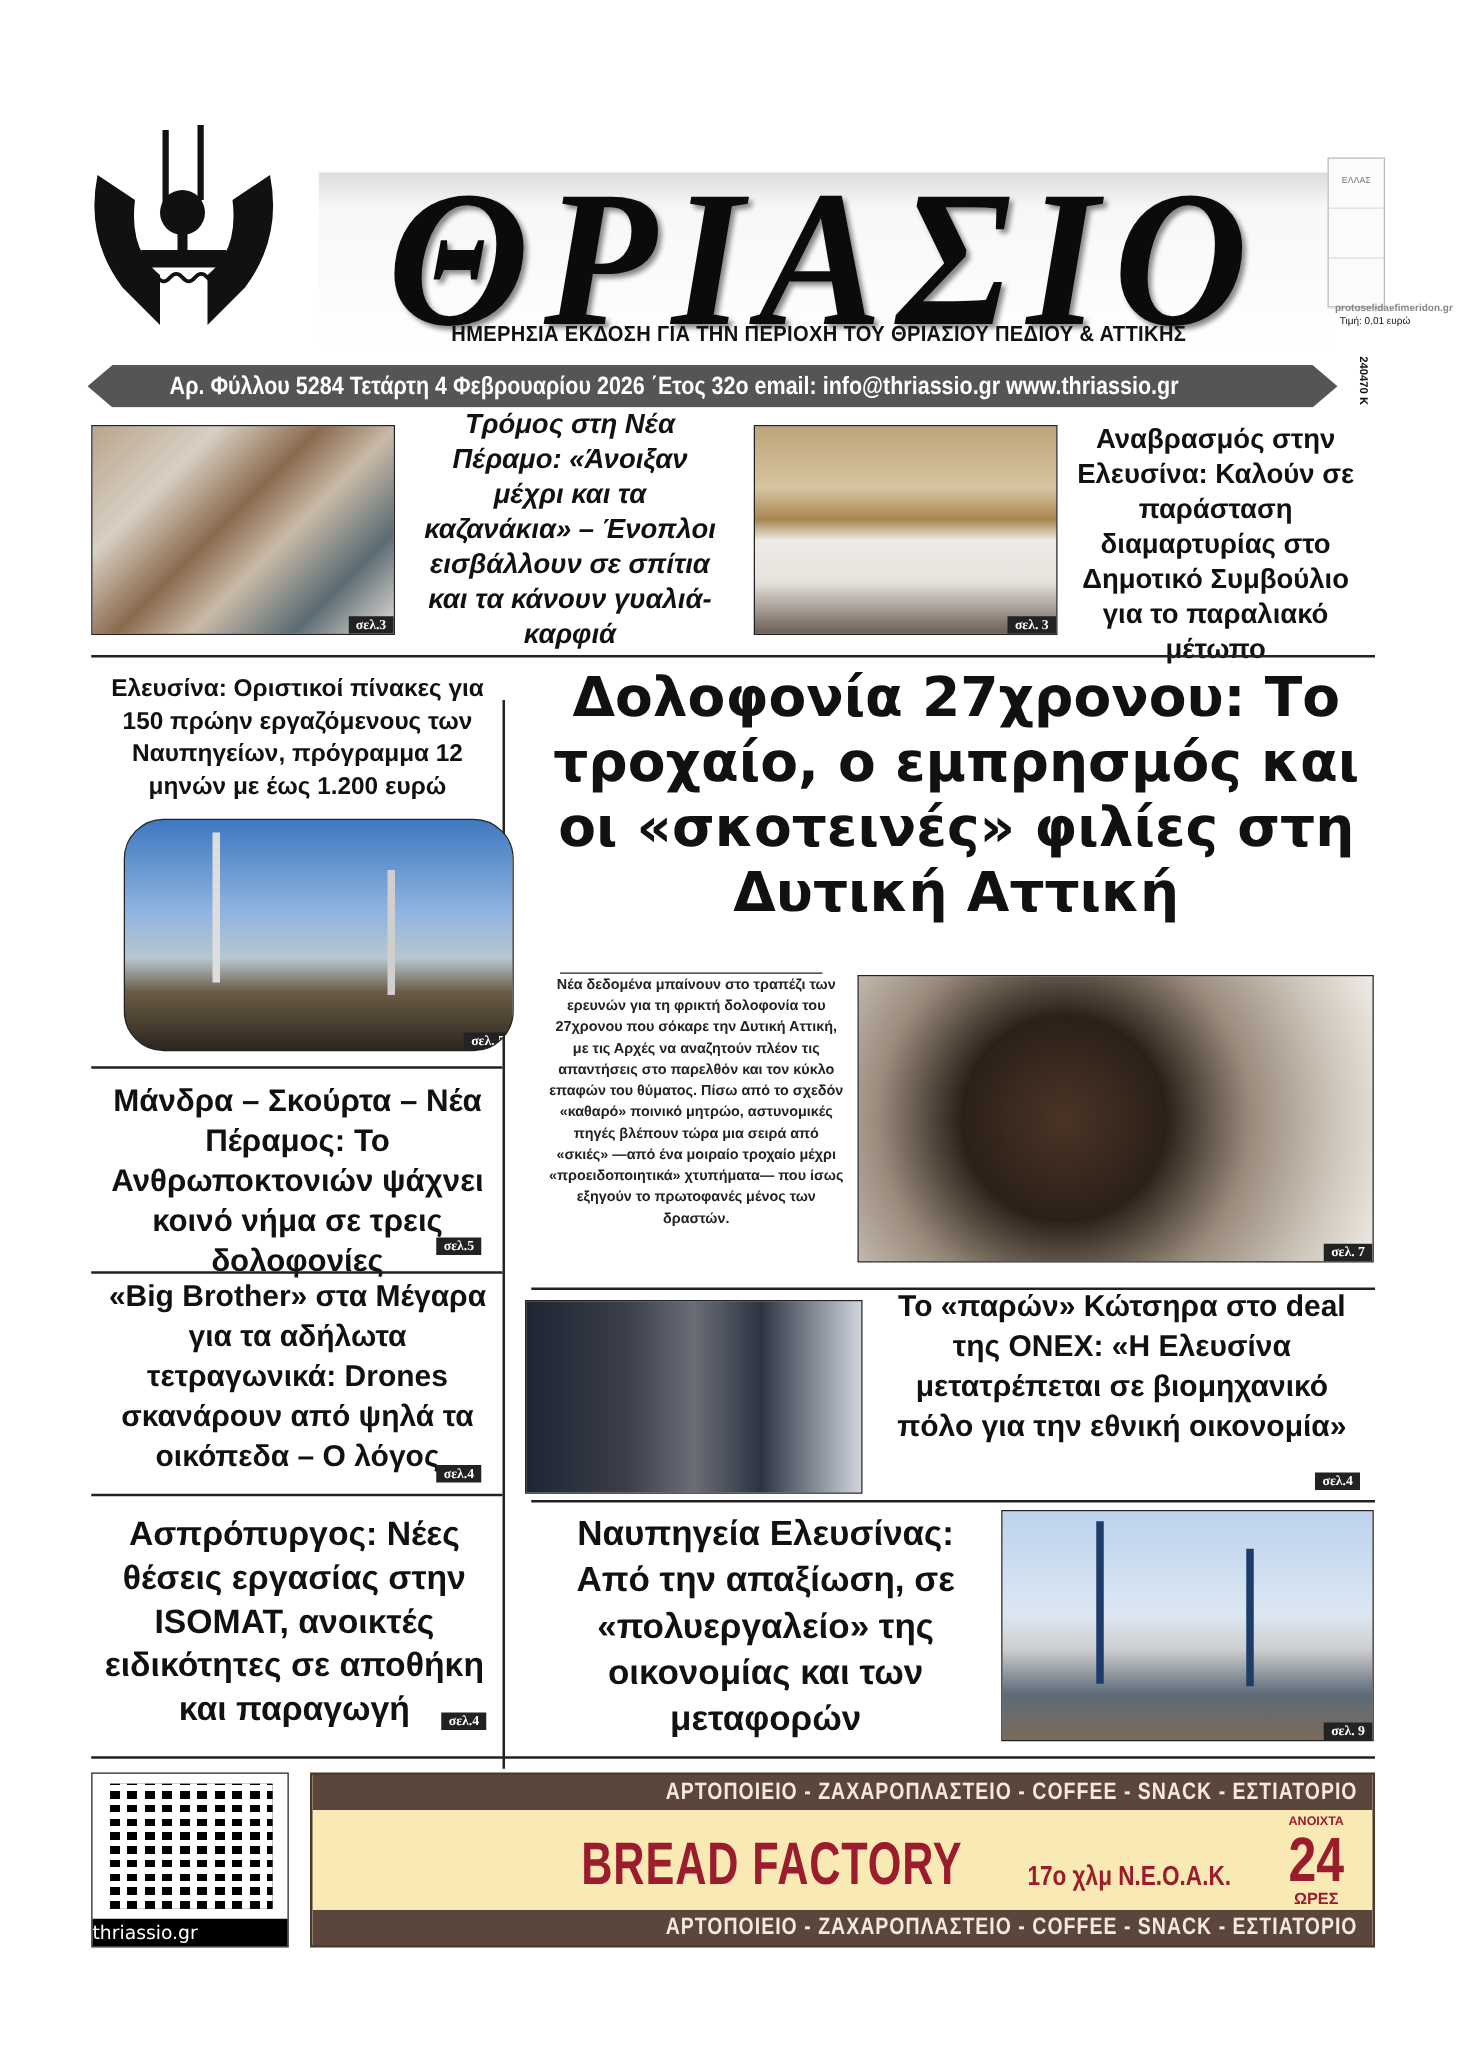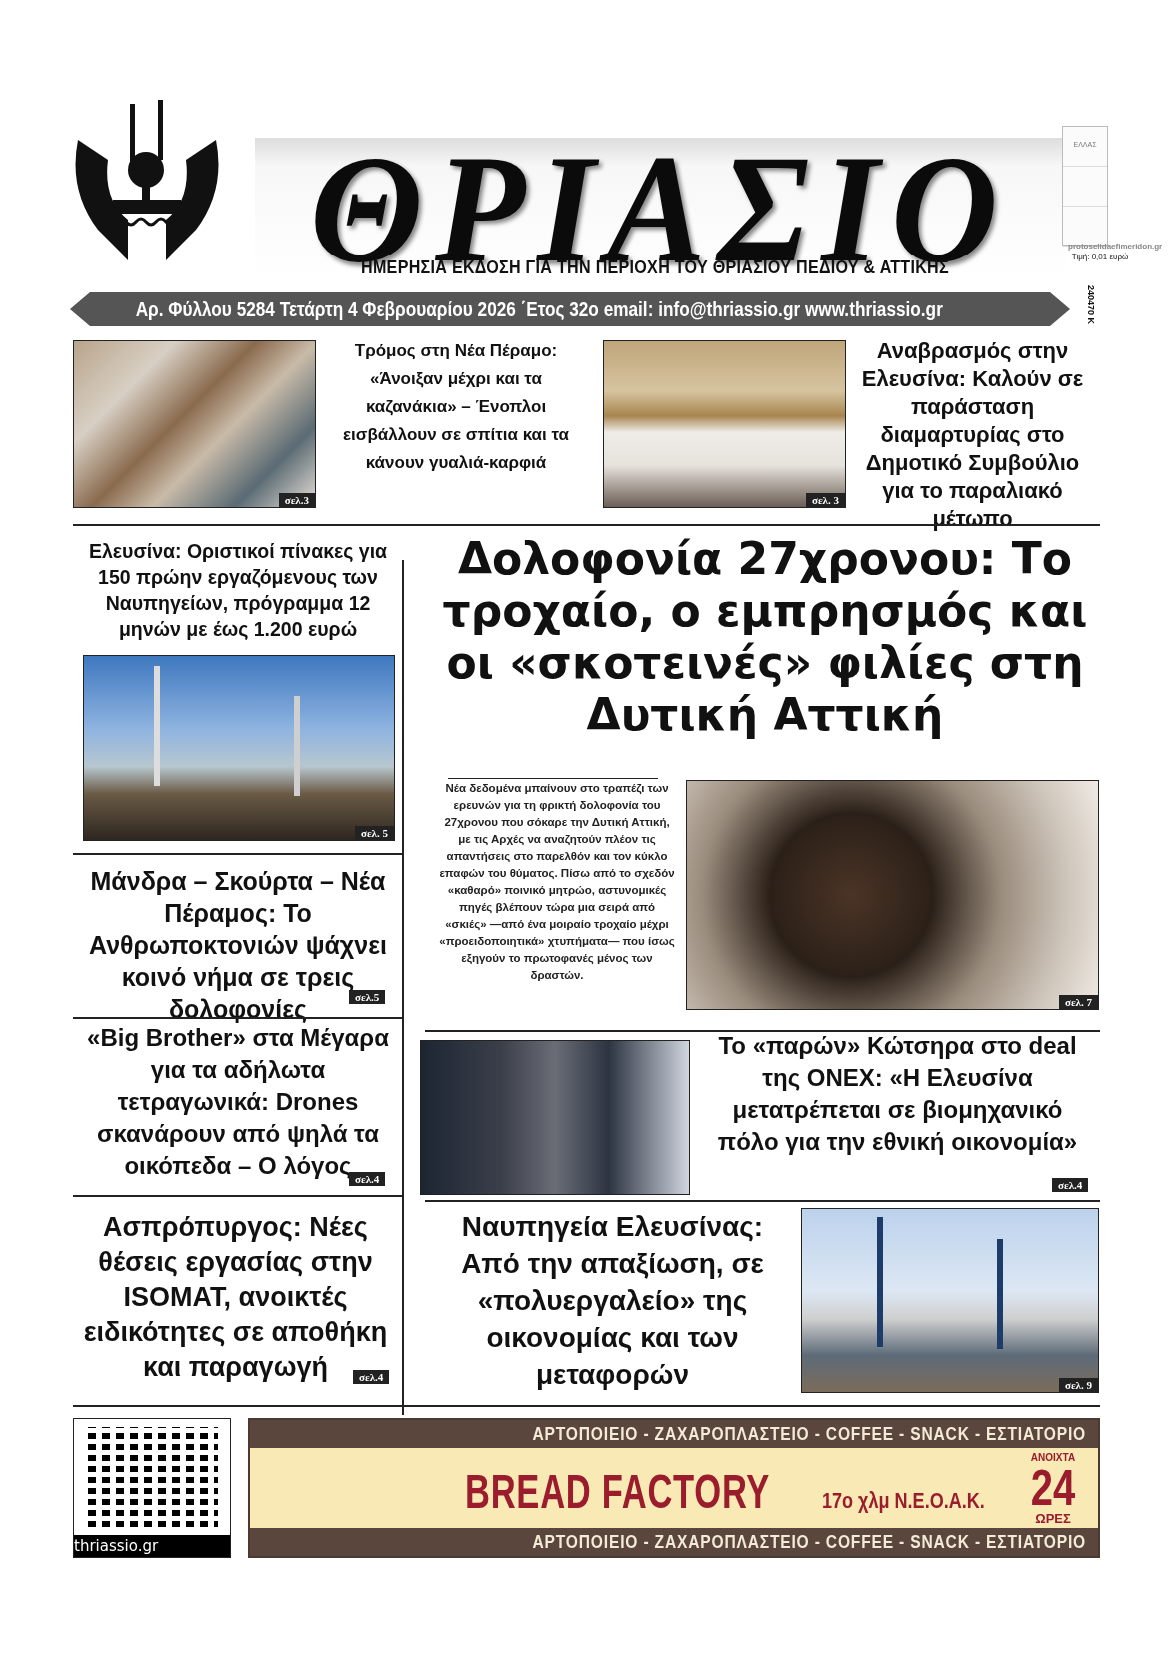--- a/index.html
+++ b/index.html
@@ -17,29 +17,29 @@
   .price { left: 1068px; top: 252px; width: 64px; font-size: 8px; text-align: center; line-height: 10px; }
   .vert { left: 1086px; top: 285px; font-size: 9px; font-weight: bold; writing-mode: vertical-rl; }
   .banner { left: 70px; top: 292px; width: 1000px; height: 34px; background: #555; color: #fff; font-size: 20px; font-weight: bold; line-height: 34px; text-align: left; clip-path: polygon(2% 0, 98% 0, 100% 50%, 98% 100%, 2% 100%, 0 50%); white-space: nowrap; }
   .banner span { display: inline-block; transform: scaleX(0.86); }
 
   
   .photo { border: 1.5px solid #222; overflow: hidden; padding-left: 23px; }
   .pg { position: absolute; right: 0; bottom: 0; background: #222; color: #fff; font-family: "Liberation Serif", serif; font-size: 11px; font-weight: bold; padding: 1px 6px; }
   .p-room { left: 73px; top: 340px; width: 243px; height: 168px; background: linear-gradient(135deg,#b9a48b 0%,#d8d0c4 25%,#8a6a4e 45%,#c9bba8 60%,#5a6b74 80%,#e7dfd6 100%); }
   .p-council { left: 603px; top: 340px; width: 243px; height: 168px; background: linear-gradient(#bfa57a 0%,#d6c4a0 30%,#a8854f 45%,#efece8 55%,#e6e2dc 75%,#6b5e55 100%); }
-  .p-ship1 { left: 83px; top: 655px; width: 312px; height: 186px; background: linear-gradient(#3f78c0 0%,#8fb4e0 40%,#b7c7cf 60%,#6a5a45 75%,#2d2620 100%); }
+  .p-ship1 { left: 99px; top: 655px; width: 312px; height: 186px; background: linear-gradient(#3f78c0 0%,#8fb4e0 40%,#b7c7cf 60%,#6a5a45 75%,#2d2620 100%); border-radius: 32px; }
   .p-man { left: 686px; top: 780px; width: 413px; height: 230px; background: radial-gradient(circle at 40% 50%,#4b3426 0%,#2b2018 30%,#9a8c7d 55%,#cfc6bb 80%,#efebe5 100%); }
   .p-meeting { left: 420px; top: 1040px; width: 270px; height: 155px; background: linear-gradient(90deg,#1d2533 0%,#3b3f4a 30%,#6a6d76 50%,#2c3442 70%,#d0d5de 100%); }
   .p-ship2 { left: 801px; top: 1208px; width: 298px; height: 185px; background: linear-gradient(#bcd2ec 0%,#dce7f3 45%,#cfcfcf 60%,#5d6b78 80%,#7b6b5a 100%); }
   .crane { position: absolute; width: 6px; background: #1e3c6a; }
 
   
   .hl { font-weight: bold; text-align: center; color: #111; }
-  .h-top-l { left: 336px; top: 337px; width: 240px; font-size: 17px; line-height: 28px; }
+  .h-top-l { left: 336px; top: 325px; width: 240px; font-size: 22px; line-height: 28px; font-style: italic; }
   .h-top-r { left: 850px; top: 337px; width: 245px; font-size: 22px; line-height: 28px; }
   .h-elefsina { left: 78px; top: 538px; width: 320px; font-size: 19.5px; line-height: 26px; }
   .h-mandra { left: 73px; top: 865px; width: 330px; font-size: 25px; line-height: 32px; }
   .h-bigbro { left: 73px; top: 1022px; width: 330px; font-size: 24px; line-height: 32px; }
   .h-aspro { left: 68px; top: 1210px; width: 335px; font-size: 27px; line-height: 35px; }
   .h-main { left: 425px; top: 533px; width: 680px; font-size: 44px; line-height: 52px; font-family: "DejaVu Sans", sans-serif; font-weight: bold; }
   .body-text { left: 438px; top: 780px; width: 238px; font-size: 11.5px; line-height: 17px; text-align: center; font-weight: bold; color: #222; }
   .h-onex { left: 700px; top: 1030px; width: 395px; font-size: 24px; line-height: 32px; }
   .h-naup { left: 430px; top: 1208px; width: 365px; font-size: 28px; line-height: 37px; }
 

